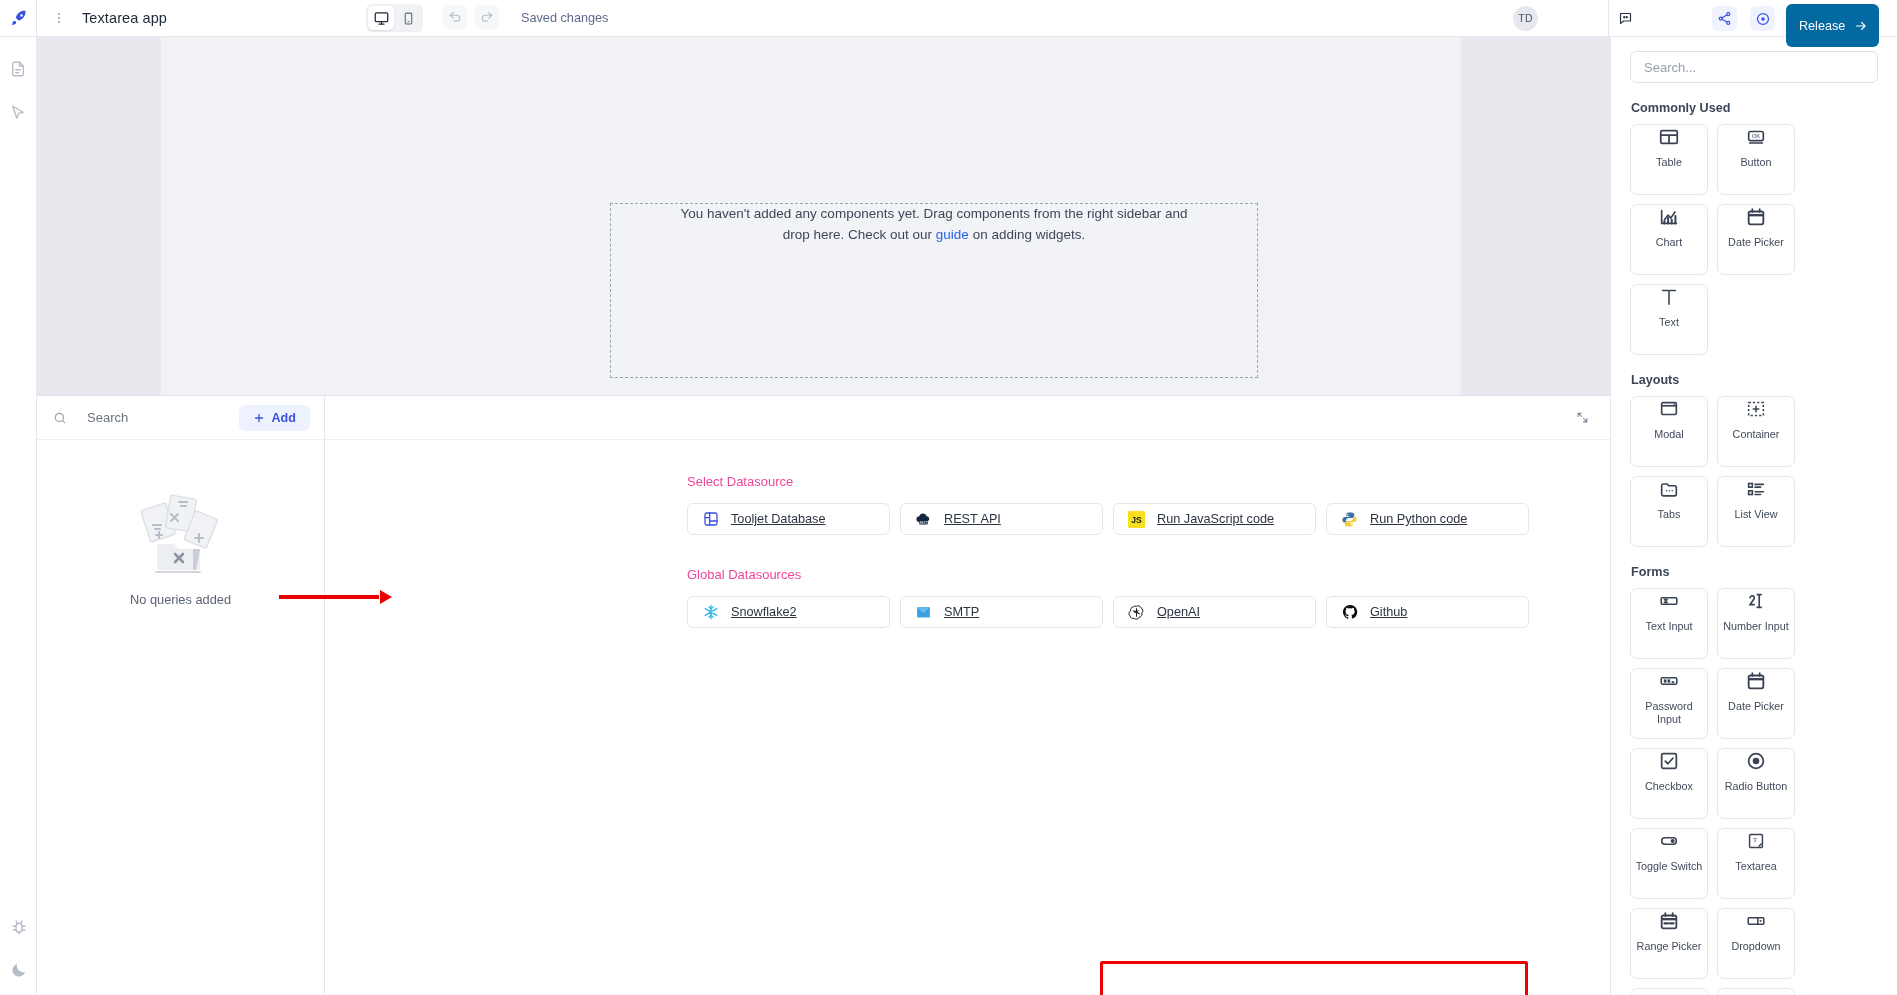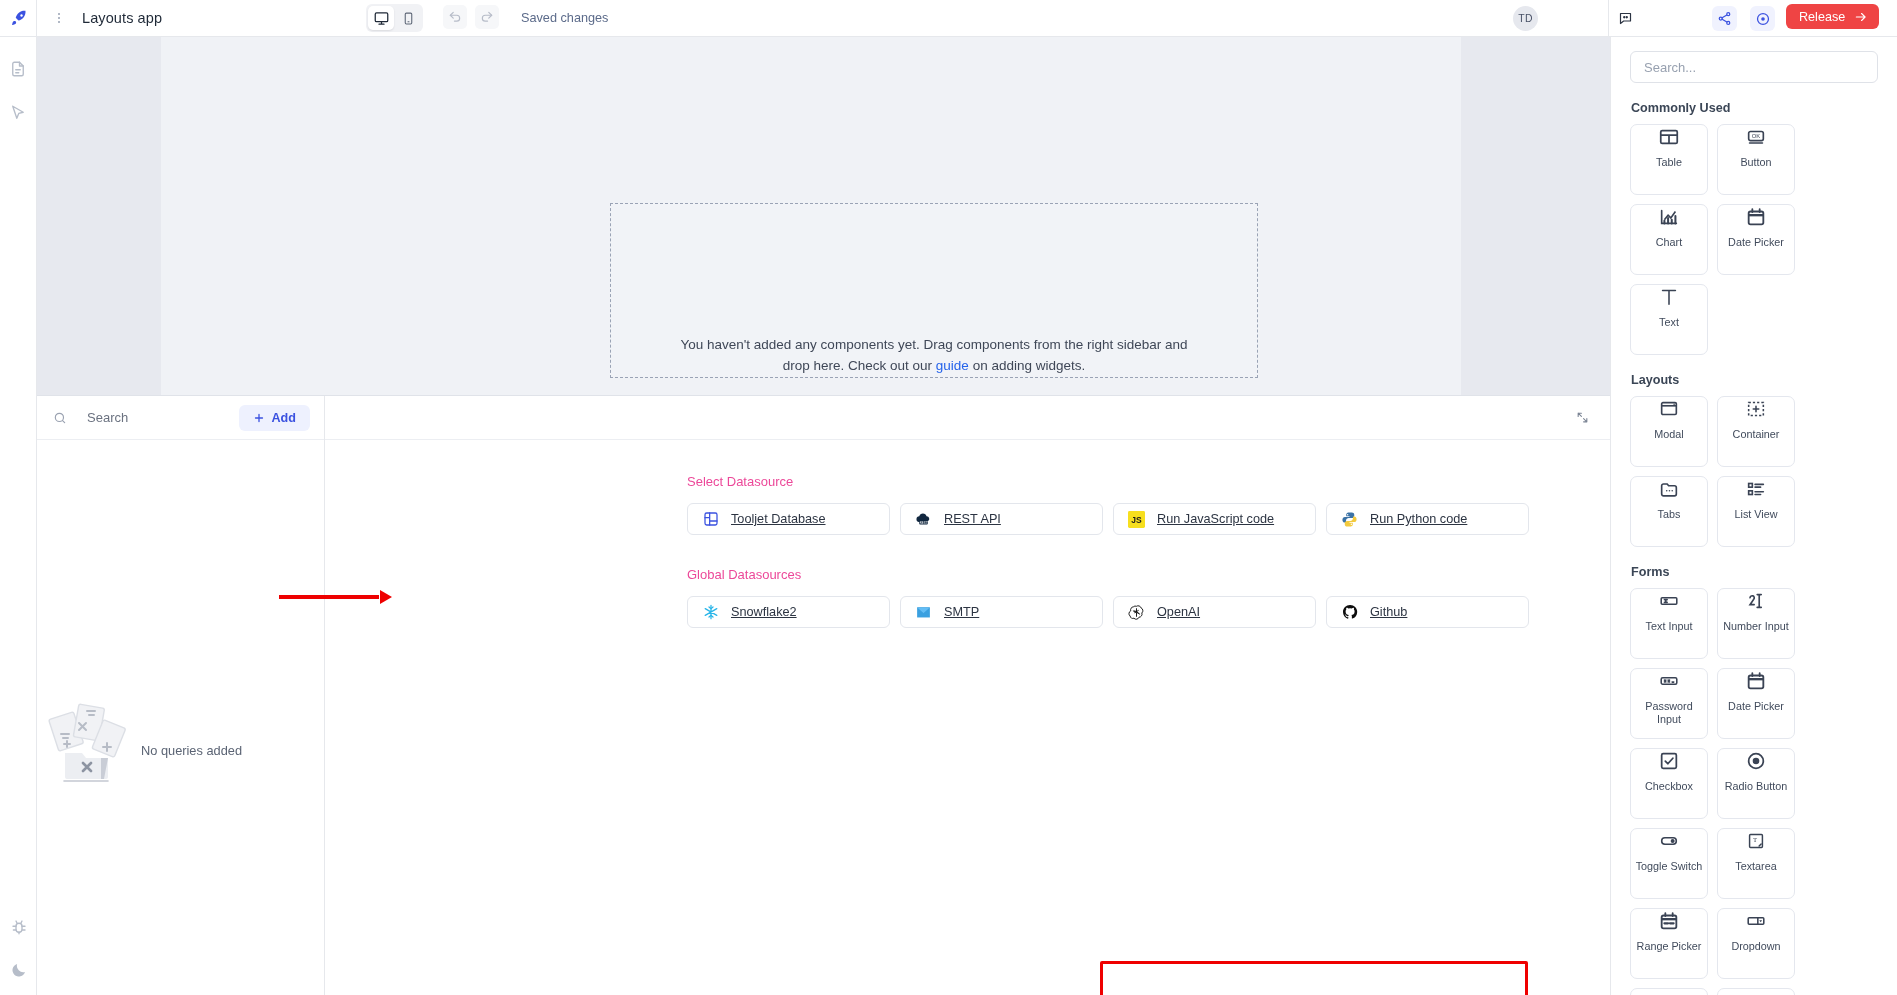--- a/index.html
+++ b/index.html
@@ -75,22 +75,22 @@
   }
   .tb-icon {
     position: absolute; top: 6px; width: 25px; height: 25px; border-radius: 6px;
     display: flex; align-items: center; justify-content: center; cursor: pointer;
   }
   .tb-icon.comment { left: 1613px; }
   .tb-icon.share { left: 1712px; background: #f0f2fe; }
   .tb-icon.preview { left: 1750px; background: #f0f2fe; }
   .release-btn {
     position: absolute; left: 1786px; top: 4px;
-    height: 25px; padding: 0 11px 0 13px;
-    background: #ef4444; color: #fff; border-radius: 6px;
+    height: 43px; padding: 0 11px 0 13px;
+    background: #0369a1; color: #fff; border-radius: 6px;
     display: flex; align-items: center; gap: 9px;
     font-size: 12.6px; cursor: pointer; white-space: nowrap;
   }
 
   
   .body-row { flex: 1; display: flex; min-height: 0; }
 
   
   .rail {
     width: 37px; min-width: 37px; background: #fff;
@@ -112,21 +112,21 @@
   }
   .canvas-sheet {
     position: absolute; left: 124px; top: 0; width: 1300px; height: 358px;
     background: #f0f2f6;
   }
   .empty-drop {
     position: absolute; left: 449px; top: 166px;
     width: 648px; height: 175px;
     border: 1px dashed #9aa3b5;
     background: #f1f3f7;
-    display: flex; align-items: flex-end; justify-content: center;
+    display: flex; align-items: flex-start; justify-content: center;
   }
   .empty-drop p {
     font-size: 13.5px; color: #3f4757; line-height: 1.55;
     text-align: center; max-width: 510px;
   }
   .empty-drop a { color: #2563eb; text-decoration: none; }
 
   
   .query-panel { flex: 1; display: flex; min-height: 0; background: #fff; border-top: 1px solid #e0e3e9; }
   .query-left {
@@ -141,21 +141,21 @@
   }
   .qsearch { display: flex; align-items: center; gap: 20px; flex: 1; }
   .qsearch span { font-size: 13px; color: #6b7280; }
   .add-btn {
     height: 26px; padding: 0 14px; border-radius: 6px;
     background: #eef1fe; color: #3b52e0;
     display: flex; align-items: center; gap: 7px;
     font-size: 12.6px; font-weight: 600; cursor: pointer;
   }
   .no-queries {
-    flex: 1; display: flex; flex-direction: row;
+    flex: 1; display: flex; flex-direction: column;
     align-items: center; padding-top: 52px;
   }
   .no-queries .cap { font-size: 12.8px; color: #5b6474; margin-top: 14px; }
 
   .query-right { flex: 1; display: flex; flex-direction: column; min-width: 0; position: relative; }
   .query-right-head {
     height: 44px; min-height: 44px; border-bottom: 1px solid #eceef2;
     display: flex; align-items: center; justify-content: flex-end; padding-right: 18px;
   }
   .collapse-btn { width: 20px; height: 20px; display: flex; align-items: center; justify-content: center; cursor: pointer; }
@@ -221,21 +221,21 @@
         <path d="M5.5 15.5c-1.2 1.2-1.6 4.6-1.6 4.6s3.4-.4 4.6-1.6c.7-.7.7-1.9 0-2.6-.7-.8-1.9-.8-3 0z" fill="#3b52e0"></path>
         <path d="M11 13.5L8.5 11c.6-2.2 1.8-4.3 3.6-6C14.6 2.6 18 2 20.8 2.3c.3 2.8-.3 6.2-2.7 8.7-1.7 1.8-3.8 3-6 3.6z" fill="#3b52e0"></path>
         <circle cx="15.8" cy="8.2" r="1.5" fill="#fff"></circle>
       </svg>
     </div>
     <div class="kebab">
         <i></i>
         <i></i>
         <i></i>
       </div>
-    <div class="app-title">Layouts app</div>
+    <div class="app-title">Textarea app</div>
 
     <div class="device-toggle">
       <div class="device-btn active">
         <svg width="15" height="15" viewBox="0 0 24 24" fill="none" stroke="#1f2937" stroke-width="2" stroke-linecap="round" stroke-linejoin="round">
           <rect x="2" y="3" width="20" height="14" rx="2"></rect>
             <path d="M8 21h8M12 17v4"></path>
         </svg>
       </div>
       <div class="device-btn">
         <svg width="13" height="13" viewBox="0 0 24 24" fill="none" stroke="#5d6676" stroke-width="2" stroke-linecap="round" stroke-linejoin="round">

